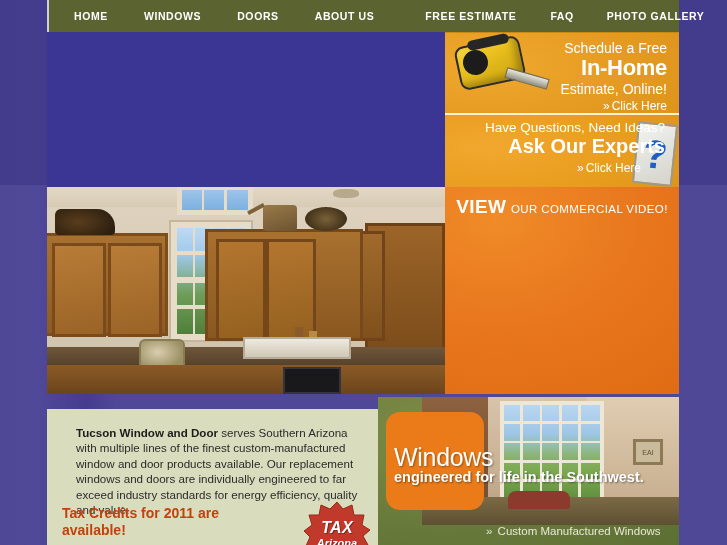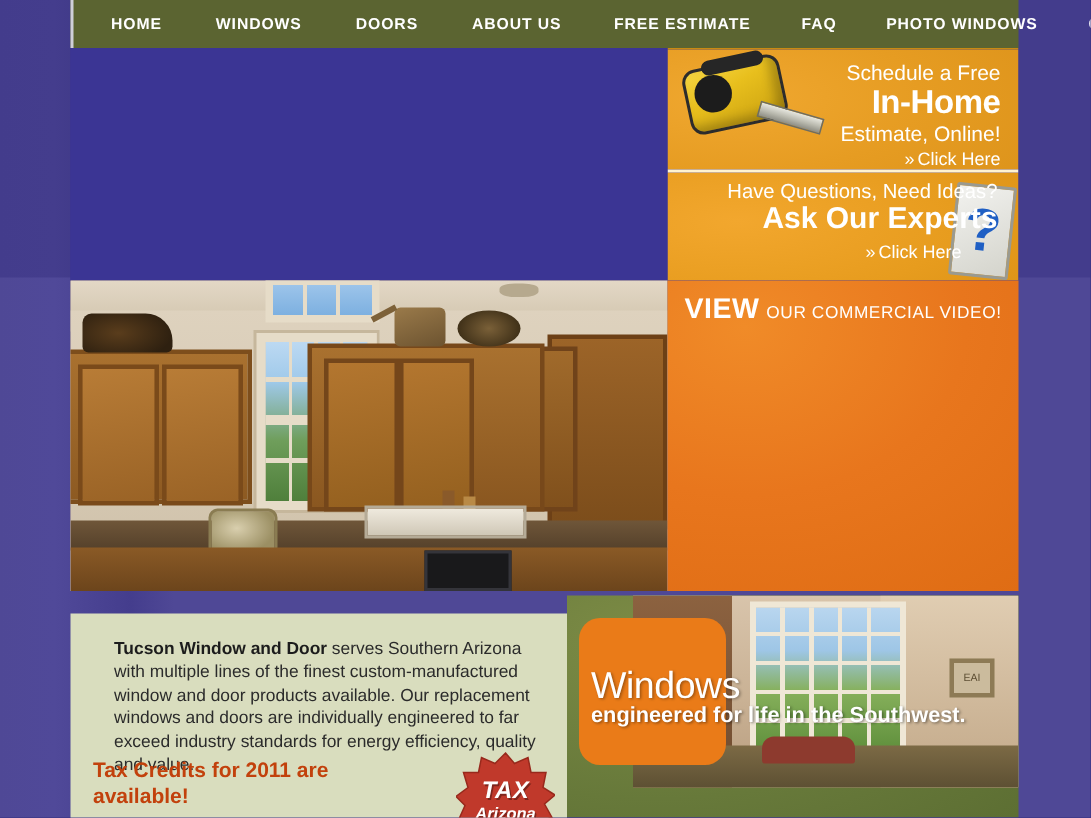--- a/index.html
+++ b/index.html
@@ -275,23 +275,23 @@
 
 <div class="page-bg"></div>
 
 <div class="wrap">
 
   <nav class="nav">
     <a class="nav-item" href="#" style="margin-left:23px">HOME</a>
     <a class="nav-item" href="#" style="margin-left:32px">WINDOWS</a>
     <a class="nav-item" href="#" style="margin-left:32px">DOORS</a>
     <a class="nav-item" href="#" style="margin-left:32px">ABOUT US</a>
-    <a class="nav-item" href="#" style="margin-left:31px">FREE ESTIMATE</a>
+    <a class="nav-item" href="#" style="margin-left:47px">FREE ESTIMATE</a>
     <a class="nav-item" href="#" style="margin-left:30px">FAQ</a>
-    <a class="nav-item" href="#" style="margin-left:29px">PHOTO WINDOWS</a>
+    <a class="nav-item" href="#" style="margin-left:29px">PHOTO GALLERY</a>
     <a class="nav-item" href="#" style="margin-left:30px">CONTACT US</a>
   </nav>
 
   <div class="band-top">
     <div class="left-blank"></div>
 
     <div class="ad-col">
 
       <a class="ad1" href="#">
         <div class="tape">
@@ -382,17 +382,21 @@
         <div class="wp-wallL"></div>
         <div class="wp-wallR"></div>
         <div class="wp-win"></div>
         <div class="wp-frame"></div>
         <div class="wp-floor"></div>
         <div class="wp-sofa"></div>
       </div>
       <div class="wp-box"></div>
       <div class="wp-title">Windows</div>
       <div class="wp-sub">engineered for life in the Southwest.</div>
+      <div class="wp-bullet">
+        <span class="chev">»</span>
+        <span>Custom Manufactured Windows</span>
+      </div>
     </a>
 
   </div>
 
 </div>
 
 </body></html>

